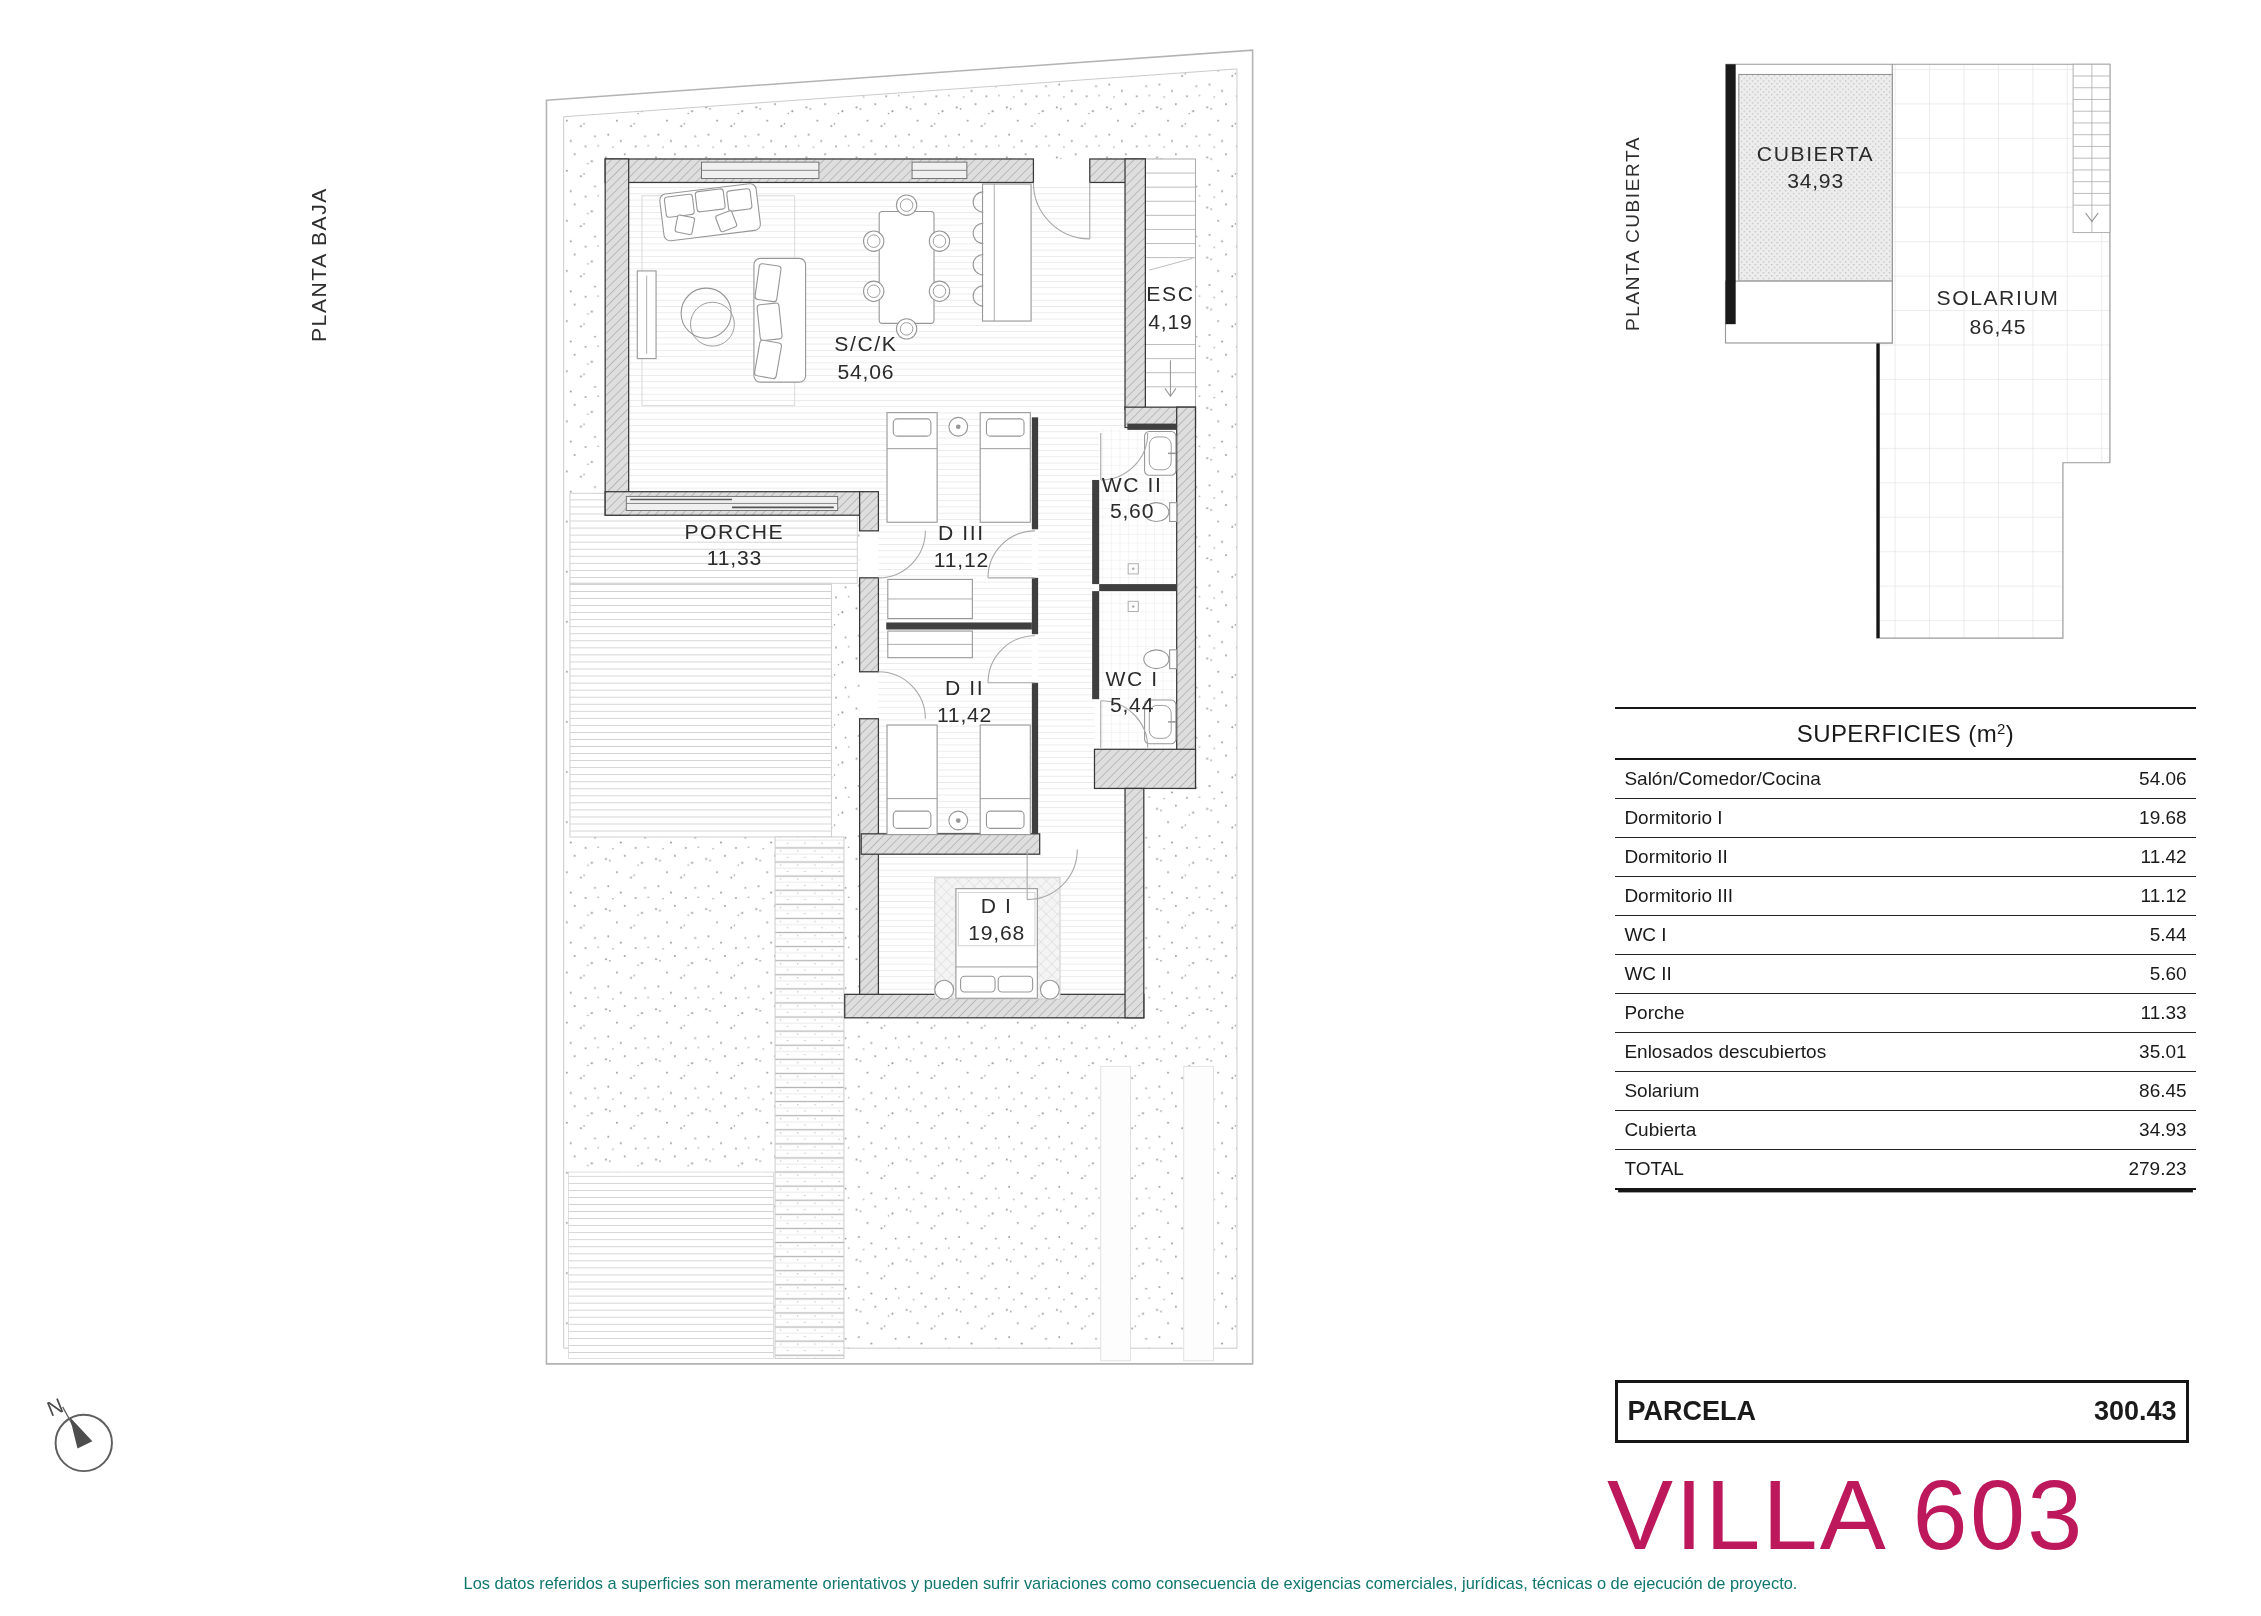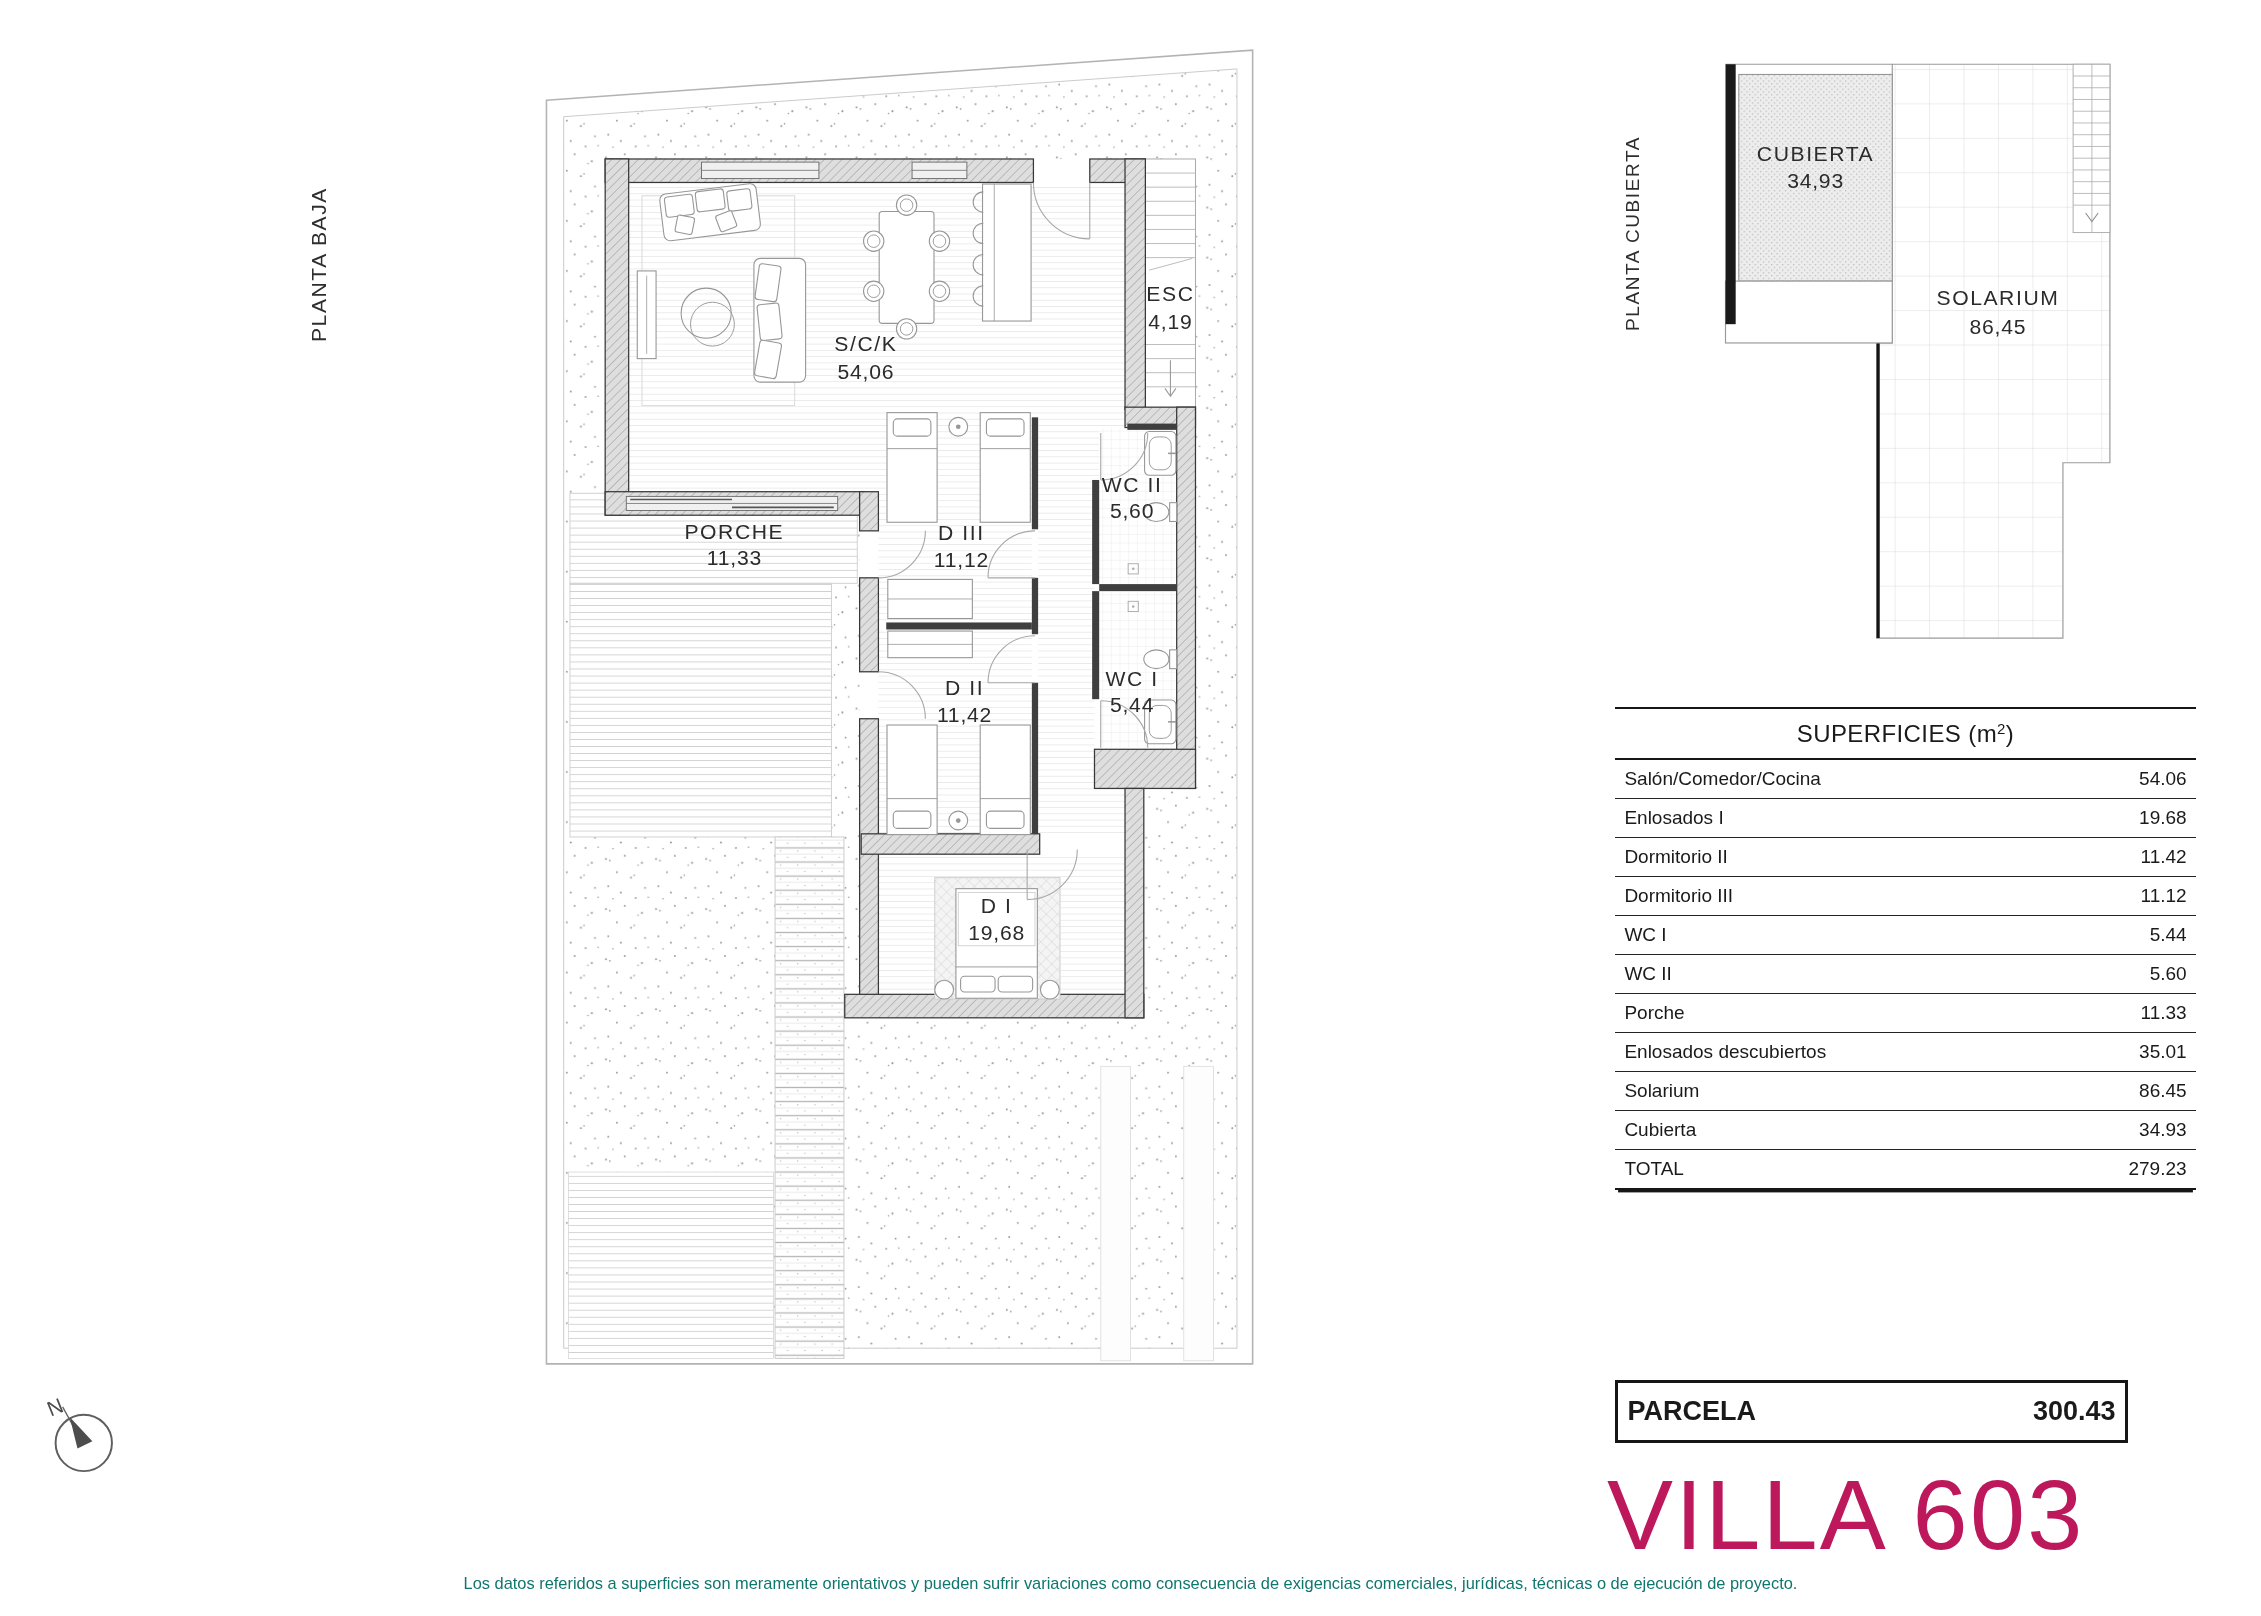--- a/index.html
+++ b/index.html
@@ -19,21 +19,21 @@
           box-shadow:0 5.5px 0 -3.1px #161616;}
   .shead{height:49px;display:flex;align-items:center;justify-content:center;
          font-size:24px;border-bottom:2.3px solid #161616;letter-spacing:0.4px;}
   .shead sup{font-size:15px;margin-top:-11px;}
   .srow{height:38px;display:flex;align-items:center;justify-content:space-between;
         padding:0 9.4px;font-size:19px;}
   .srow + .srow{border-top:1.6px solid #242424;}
   .srow .val{font-variant-numeric:tabular-nums;}
 
   
-  .parcela{position:absolute;left:1615px;top:1380px;width:513px;height:63px;
+  .parcela{position:absolute;left:1615px;top:1380px;width:574px;height:63px;
            border:3.9px solid #161616;box-sizing:border-box;display:flex;
            align-items:center;justify-content:space-between;padding:0 9.4px;
            font-size:27px;font-weight:bold;}
 
   .villa{position:absolute;left:1607px;top:1458px;width:600px;font-size:99px;
          font-weight:400;letter-spacing:2.3px;color:#be185d;white-space:nowrap;}
 
   .disclaimer{position:absolute;left:0;top:1574px;width:2261px;text-align:center;
               font-size:16.4px;color:#0f766e;}
 
@@ -447,21 +447,21 @@
   <div class="shead">
         <span>SUPERFICIES (m</span>
         <sup>2</sup>
         <span>)</span>
       </div>
   <div class="srow">
         <span class="lab">Salón/Comedor/Cocina</span>
         <span class="val">54.06</span>
       </div>
   <div class="srow">
-        <span class="lab">Enlosados I</span>
+        <span class="lab">Dormitorio I</span>
         <span class="val">19.68</span>
       </div>
   <div class="srow">
         <span class="lab">Dormitorio II</span>
         <span class="val">11.42</span>
       </div>
   <div class="srow">
         <span class="lab">Dormitorio III</span>
         <span class="val">11.12</span>
       </div>

